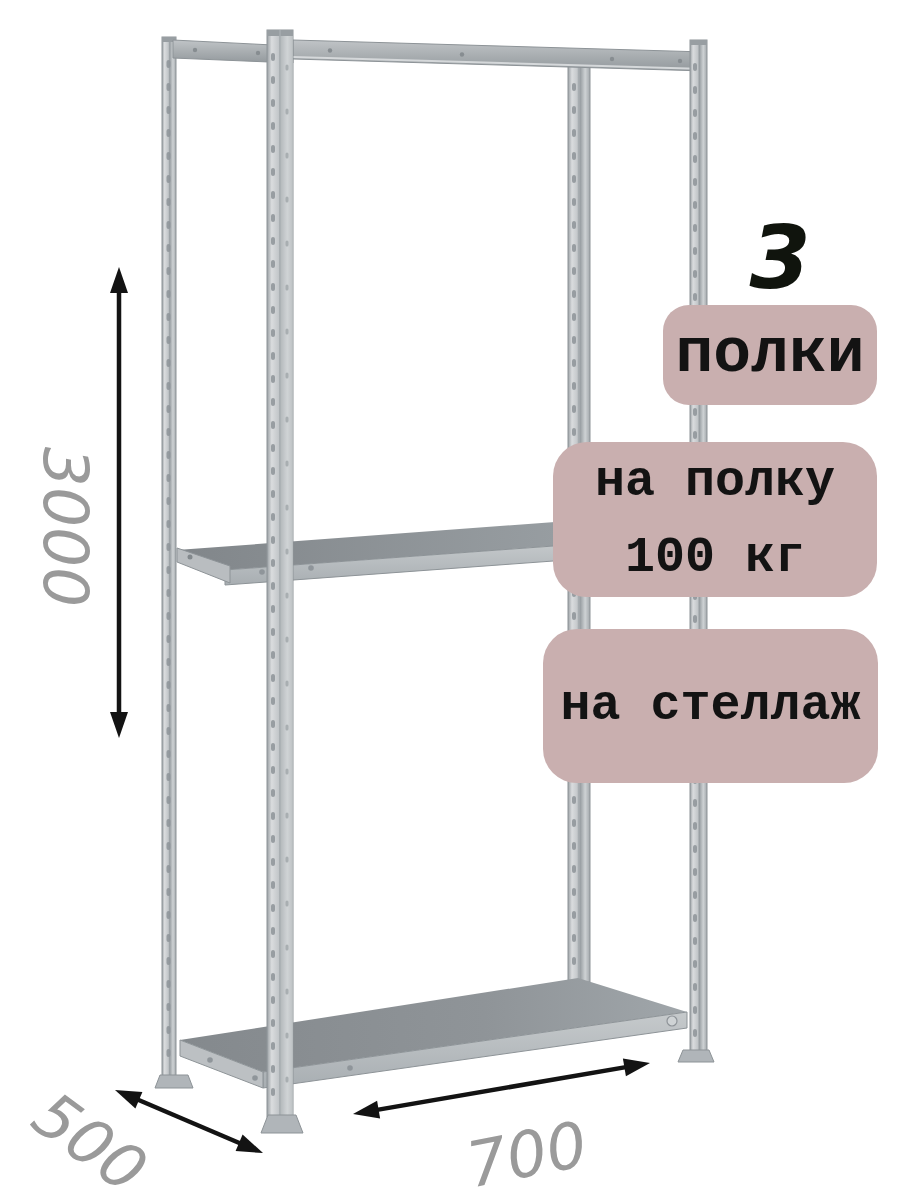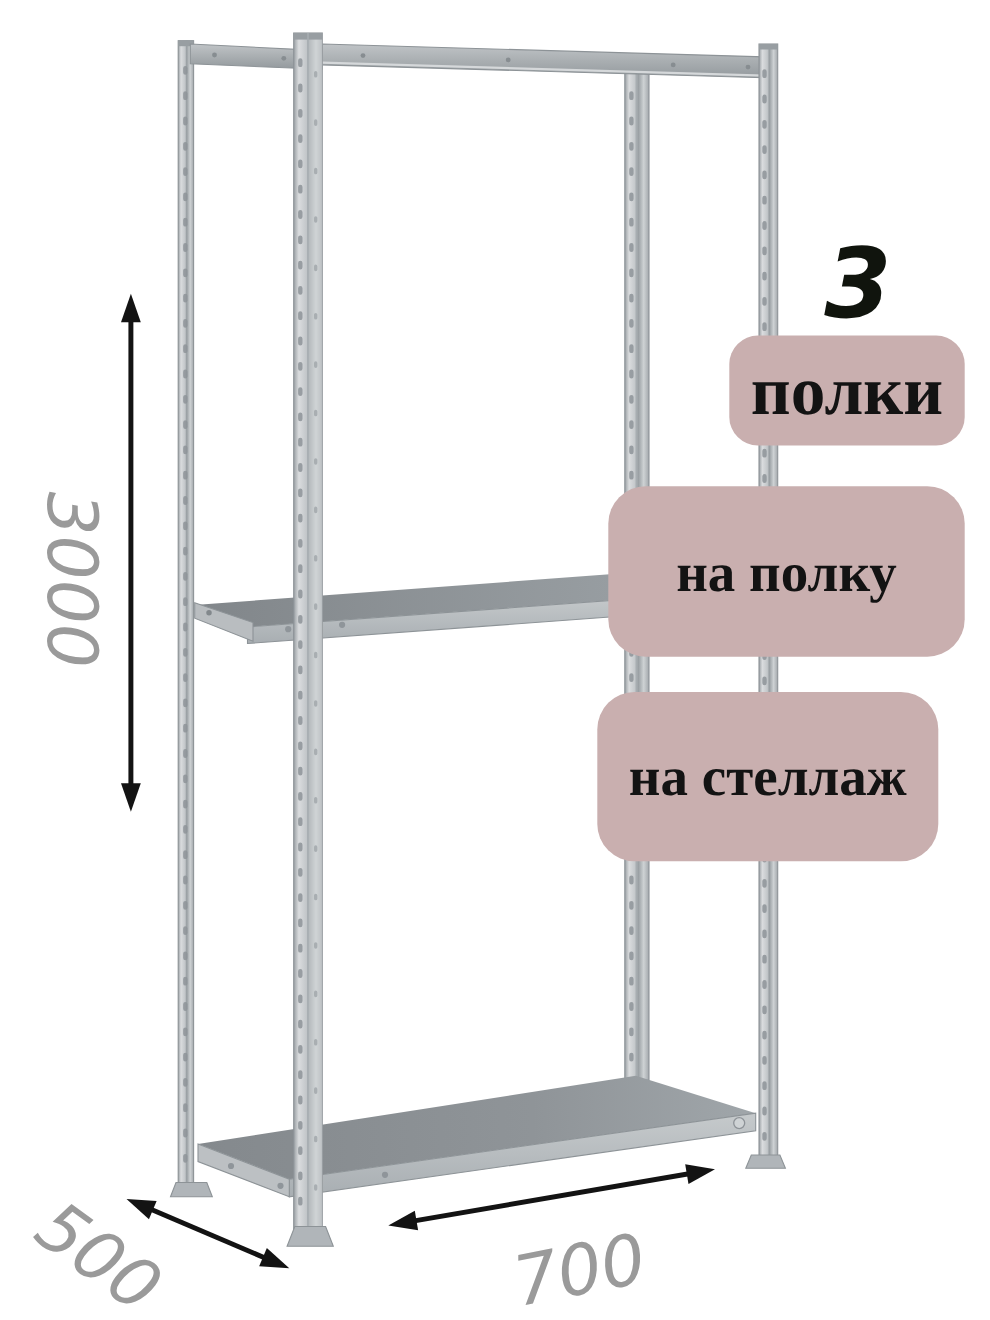--- a/index.html
+++ b/index.html
@@ -3,32 +3,32 @@
 <meta charset="utf-8">
 <style>
   html,body{margin:0;padding:0;background:#ffffff;}
   .stage{
     position:relative;width:900px;height:1200px;background:#ffffff;overflow:hidden;
     font-family:"Liberation Sans", sans-serif;
   }
   .stage svg{position:absolute;left:0;top:0;}
   .badge{
     position:absolute;background:#c9afaf;color:#131313;font-weight:bold;text-align:center;
-    font-family:Liberation Serif, serif;
+    font-family:Liberation Mono, monospace;
   }
   .badge-count{
     left:663px;top:305px;width:214px;height:100px;border-radius:26px;
     font-size:63px;line-height:100px;letter-spacing:0px;
   }
   .badge-two-line{
     display:flex;flex-direction:column;justify-content:center;
     font-size:50px;line-height:1.2;
   }
   .badge-per-shelf{left:553px;top:442px;width:324px;height:155px;border-radius:34px;gap:16px;}
-  .badge-per-rack{left:543px;top:629px;width:310px;height:154px;border-radius:34px;}
+  .badge-per-rack{left:543px;top:629px;width:335px;height:154px;border-radius:34px;}
   .big-digit{
     position:absolute;left:730px;top:214px;width:100px;text-align:center;
     font-size:88px;font-weight:bold;font-style:italic;color:#10140d;
     font-family:"DejaVu Sans", sans-serif;line-height:1;
   }
   .dim-text{
     font-family:"DejaVu Sans", sans-serif;font-style:italic;
     fill:#9a9a9a;font-size:63px;
   }
   .metal-edge{stroke:#8d9397;stroke-width:1;}
@@ -156,19 +156,20 @@
   </svg>
 
   <div class="big-digit">3</div>
 
   <div class="badge badge-count">
     <span>полки</span>
   </div>
 
   <div class="badge badge-two-line badge-per-shelf">
     <span>на полку</span>
+    <span>100 кг</span>
   </div>
 
   <div class="badge badge-two-line badge-per-rack">
     <span>на стеллаж</span>
   </div>
 
 </div>
 
 </body></html>

